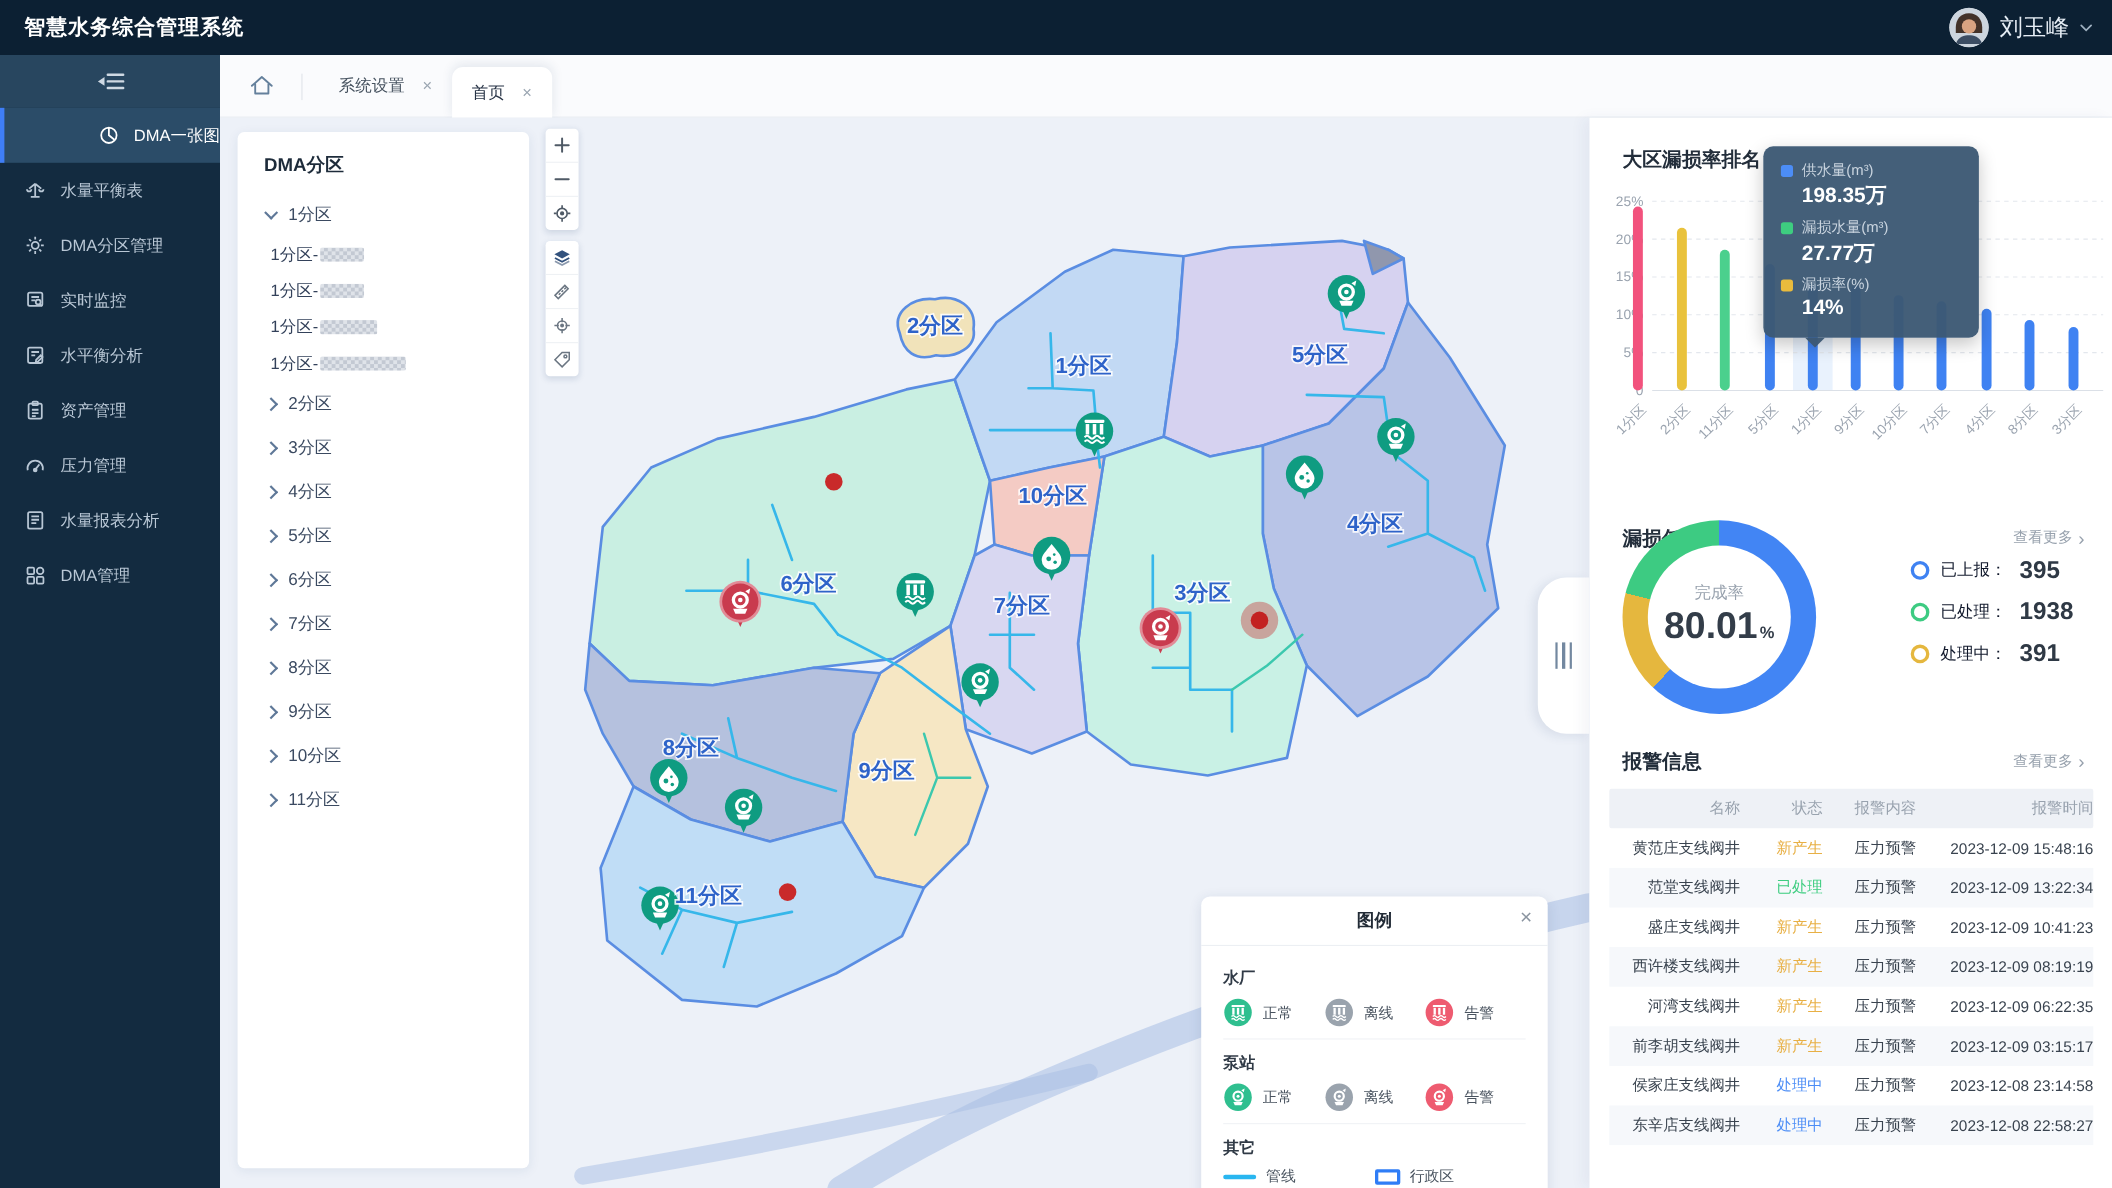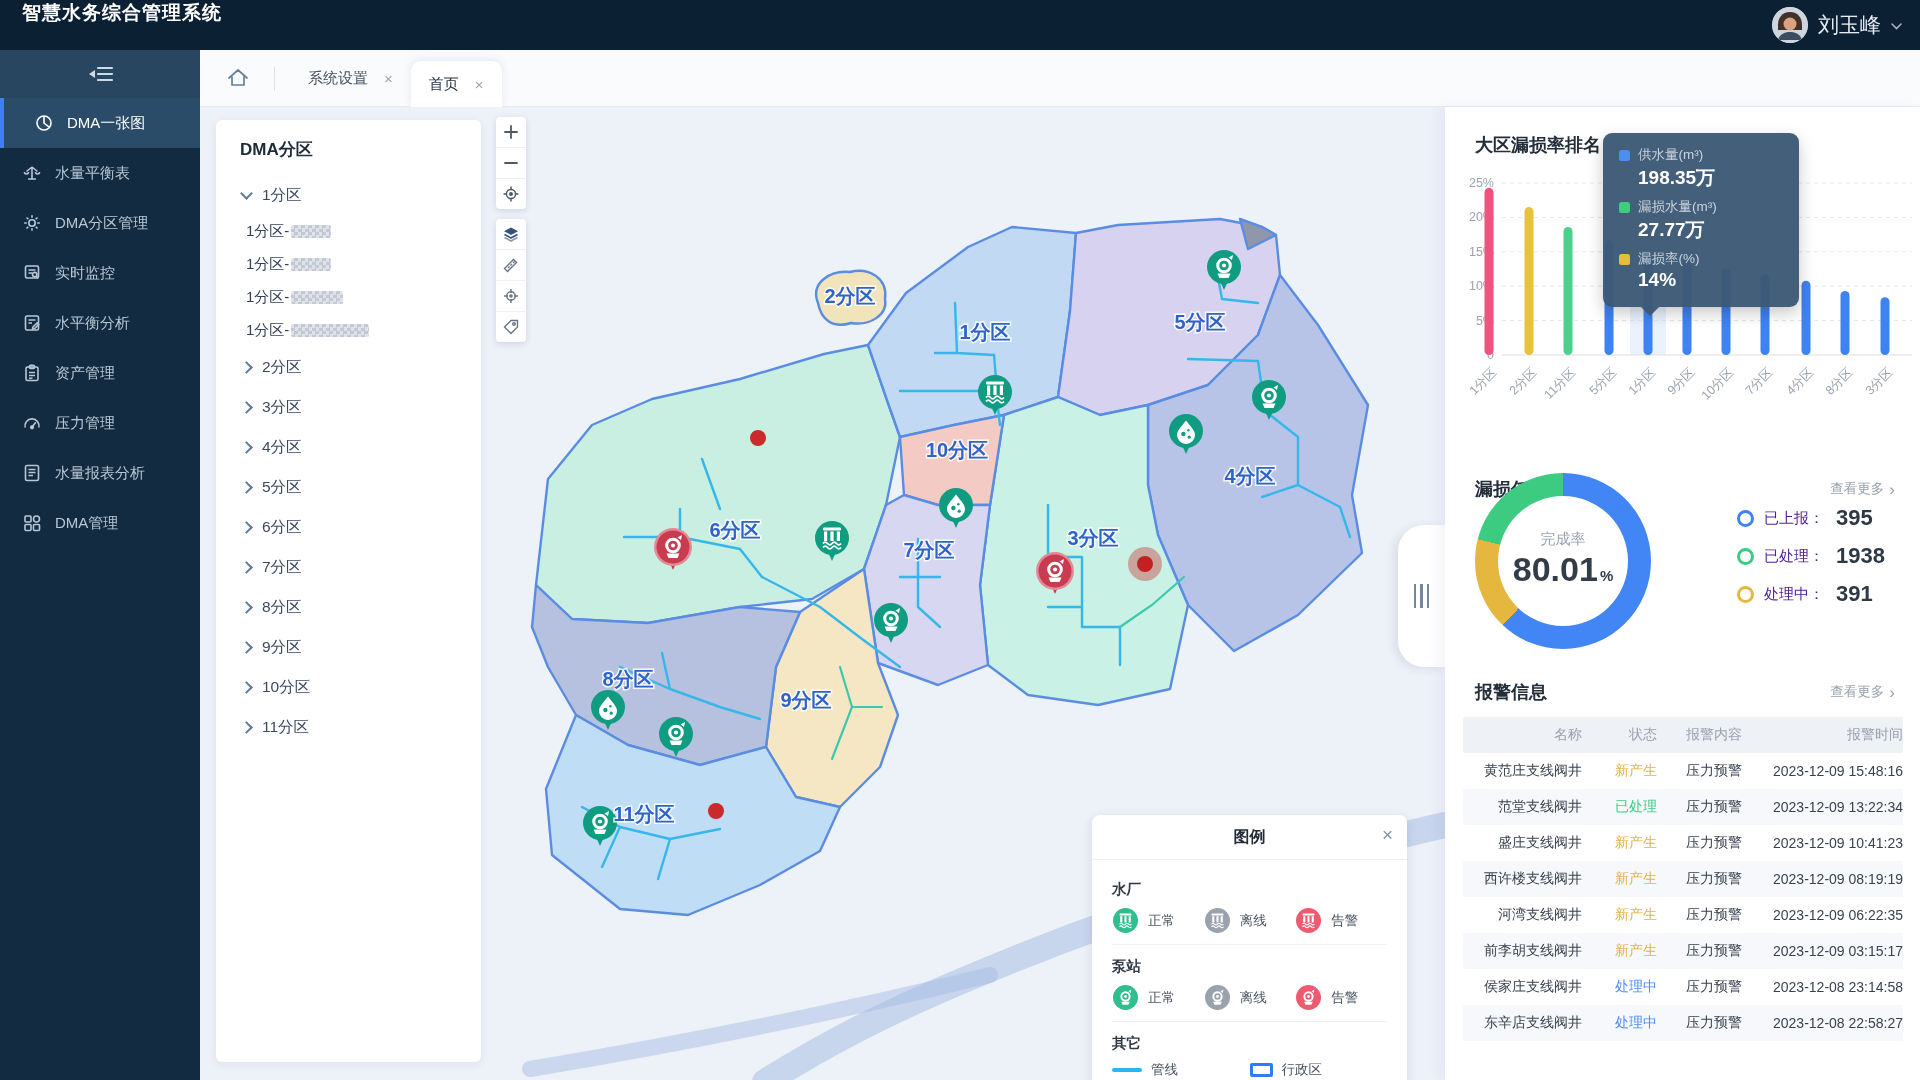--- a/index.html
+++ b/index.html
@@ -1,30 +1,30 @@
 <!DOCTYPE html>
 <html><head>
 <meta charset="utf-8">
 <style>
   html,body{margin:0;padding:0;background:#dfe4ec;font-family:"Liberation Sans","DejaVu Sans",sans-serif;}
   #app{position:relative;width:1920px;height:1080px;overflow:hidden;background:#edf1f8;}
 
   
-  .hdr{position:absolute;left:0;top:0;width:1920px;height:50px;background:#0c2033;display:flex;}
+  .hdr{position:absolute;left:0;top:0;width:1920px;height:50px;background:#0c2033;display:flex;align-items:center;}
   .hdr-title{color:#fff;font-size:19px;font-weight:bold;margin-left:22px;letter-spacing:1px;}
   .user-box{position:absolute;right:18px;top:0;height:50px;display:flex;align-items:center;gap:10px;cursor:pointer;}
   .avatar{width:36px;height:36px;border-radius:50%;overflow:hidden;background:#cfd6df;display:block;}
   .user-name{color:#e6edf5;font-size:21px;}
 
   
   .sidebar{position:absolute;left:0;top:50px;width:200px;height:1030px;background:#132b40;}
   .collapse-bar{height:48px;background:#28465f;display:flex;align-items:center;justify-content:center;cursor:pointer;}
   .menu-item{height:50px;display:flex;align-items:center;gap:13px;padding-left:22px;color:#b9c7d5;font-size:15px;cursor:pointer;}
   .menu-item .mi-icon{width:20px;height:20px;display:flex;align-items:center;}
-  .menu-item.active{background:#2b4c68;color:#fff;border-left:4px solid #3f7ef7;padding-left:30px;}
+  .menu-item.active{background:#2b4c68;color:#fff;border-left:4px solid #3f7ef7;padding-left:30px;justify-content:flex-end;}
 
   
   .tabbar{position:absolute;left:200px;top:50px;width:1720px;height:57px;background:#fafbfd;border-bottom:1px solid #e7ebf1;box-sizing:border-box;}
   .home-btn{position:absolute;left:26px;top:16px;cursor:pointer;}
   .tab-divider{position:absolute;left:74px;top:17px;width:1px;height:24px;background:#dfe3ea;}
   .tabs{position:absolute;left:90px;top:0;height:57px;display:flex;align-items:flex-end;}
   .tab{height:57px;display:flex;align-items:center;padding:0 18px;cursor:pointer;margin-top:36px;}
   .tab-label{font-size:15px;color:#46525f;}
   .tab-close{font-size:15px;color:#9aa5b1;margin-left:16px;}
   .tab.active{height:46px;background:#fff;border-radius:10px 10px 0 0;box-shadow:0 -2px 10px rgba(25,55,100,.10);}
@@ -90,21 +90,21 @@
   .donut{position:absolute;left:30px;top:366px;width:176px;height:176px;border-radius:50%;}
   .donut::before{content:"";position:absolute;inset:23px;background:#fff;border-radius:50%;}
   .donut-center{position:absolute;inset:0;display:flex;flex-direction:column;align-items:center;justify-content:center;z-index:2;}
   .dc-label{font-size:15px;color:#97a1ad;margin-bottom:3px;}
   .dc-value{font-size:34px;font-weight:bold;color:#333d49;line-height:34px;}
   .dc-unit{font-size:15px;font-weight:bold;margin-left:2px;}
 
   #task-stats{position:absolute;left:292px;top:392px;}
   .stat-row{height:38px;display:flex;align-items:center;gap:10px;}
   .stat-ring{width:14px;height:14px;border-radius:50%;border-style:solid;border-width:3.5px;box-sizing:content-box;background:#fff;flex:none;width:11px;height:11px;}
-  .stat-label{font-size:15px;color:#4c1d95;}
+  .stat-label{font-size:15px;color:#0f172a;}
   .stat-value{font-size:22px;font-weight:bold;color:#2f3945;margin-left:2px;}
 
   .alarm-table{position:absolute;left:18px;top:610px;width:440px;font-size:14px;text-align:right;}
   .at-header{display:flex;height:36px;align-items:center;background:#eef1f6;color:#98a2ae;border-radius:2px;}
   .at-row{display:flex;height:36px;align-items:center;color:#39434f;}
   .at-row.alt{background:#f6f8fb;}
   .col-name{width:119px;padding-left:12px;box-sizing:border-box;}
   .col-status{width:75px;}
   .col-content{width:85px;}
   .col-time{flex:1;}

